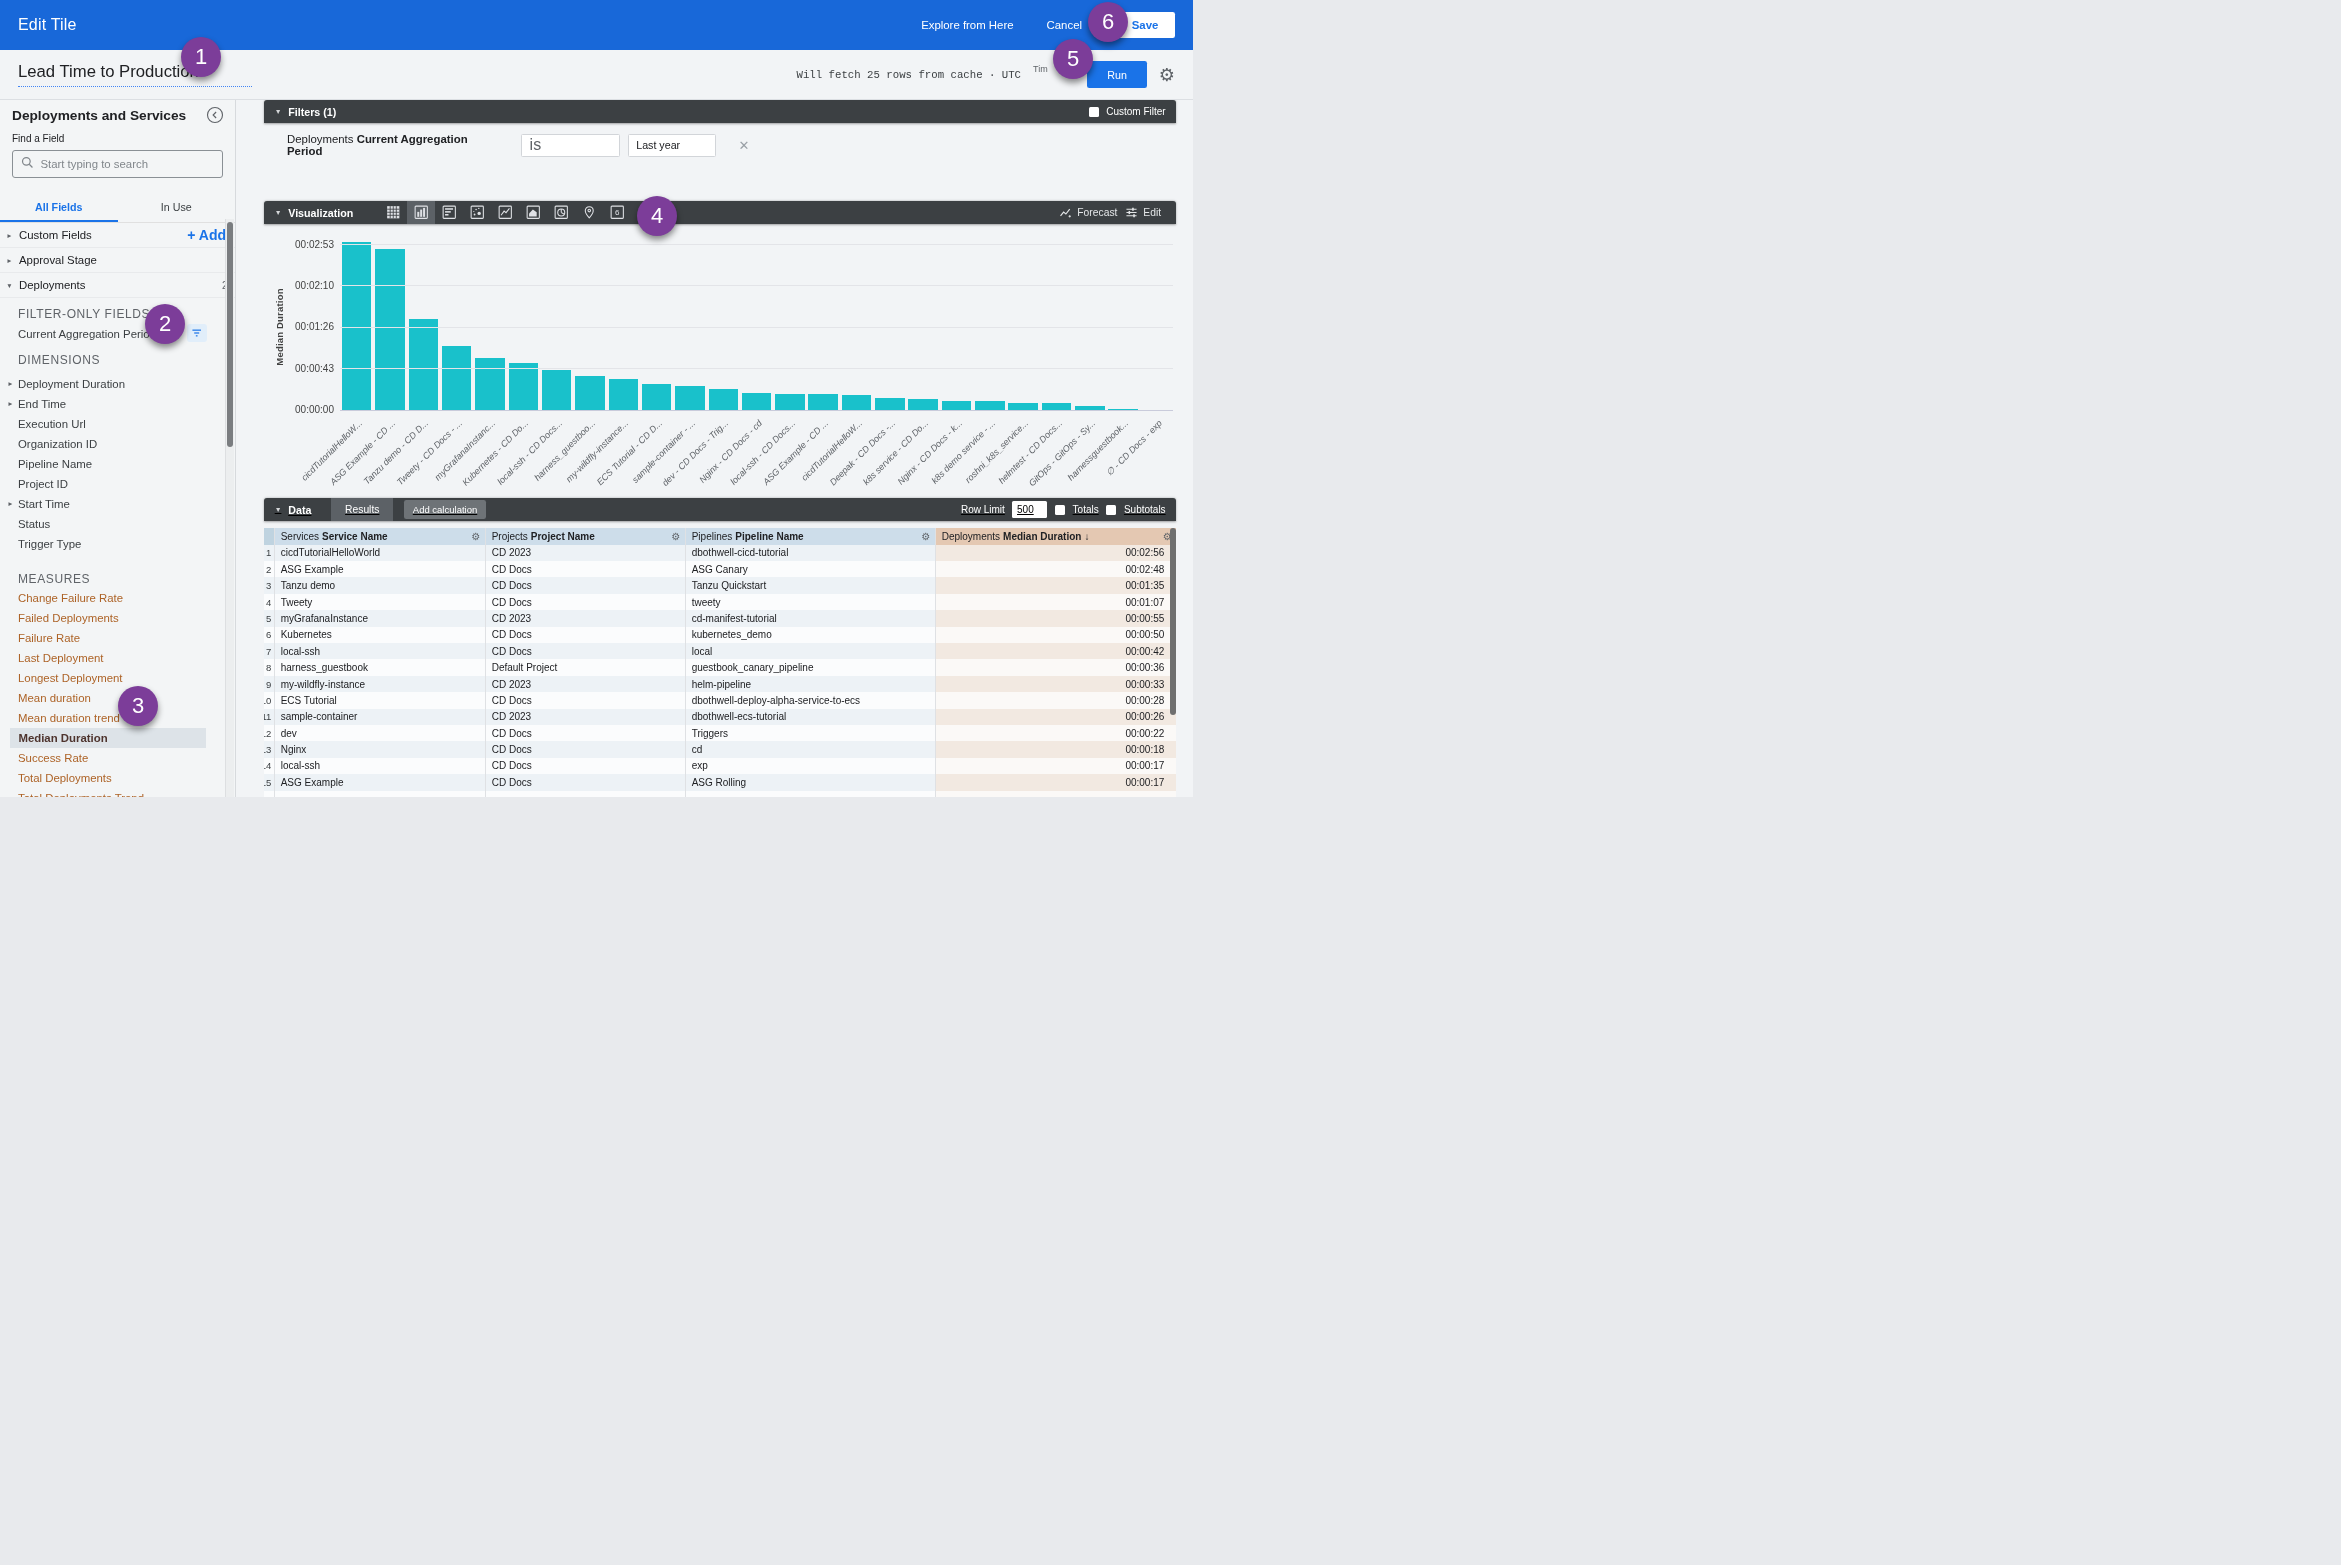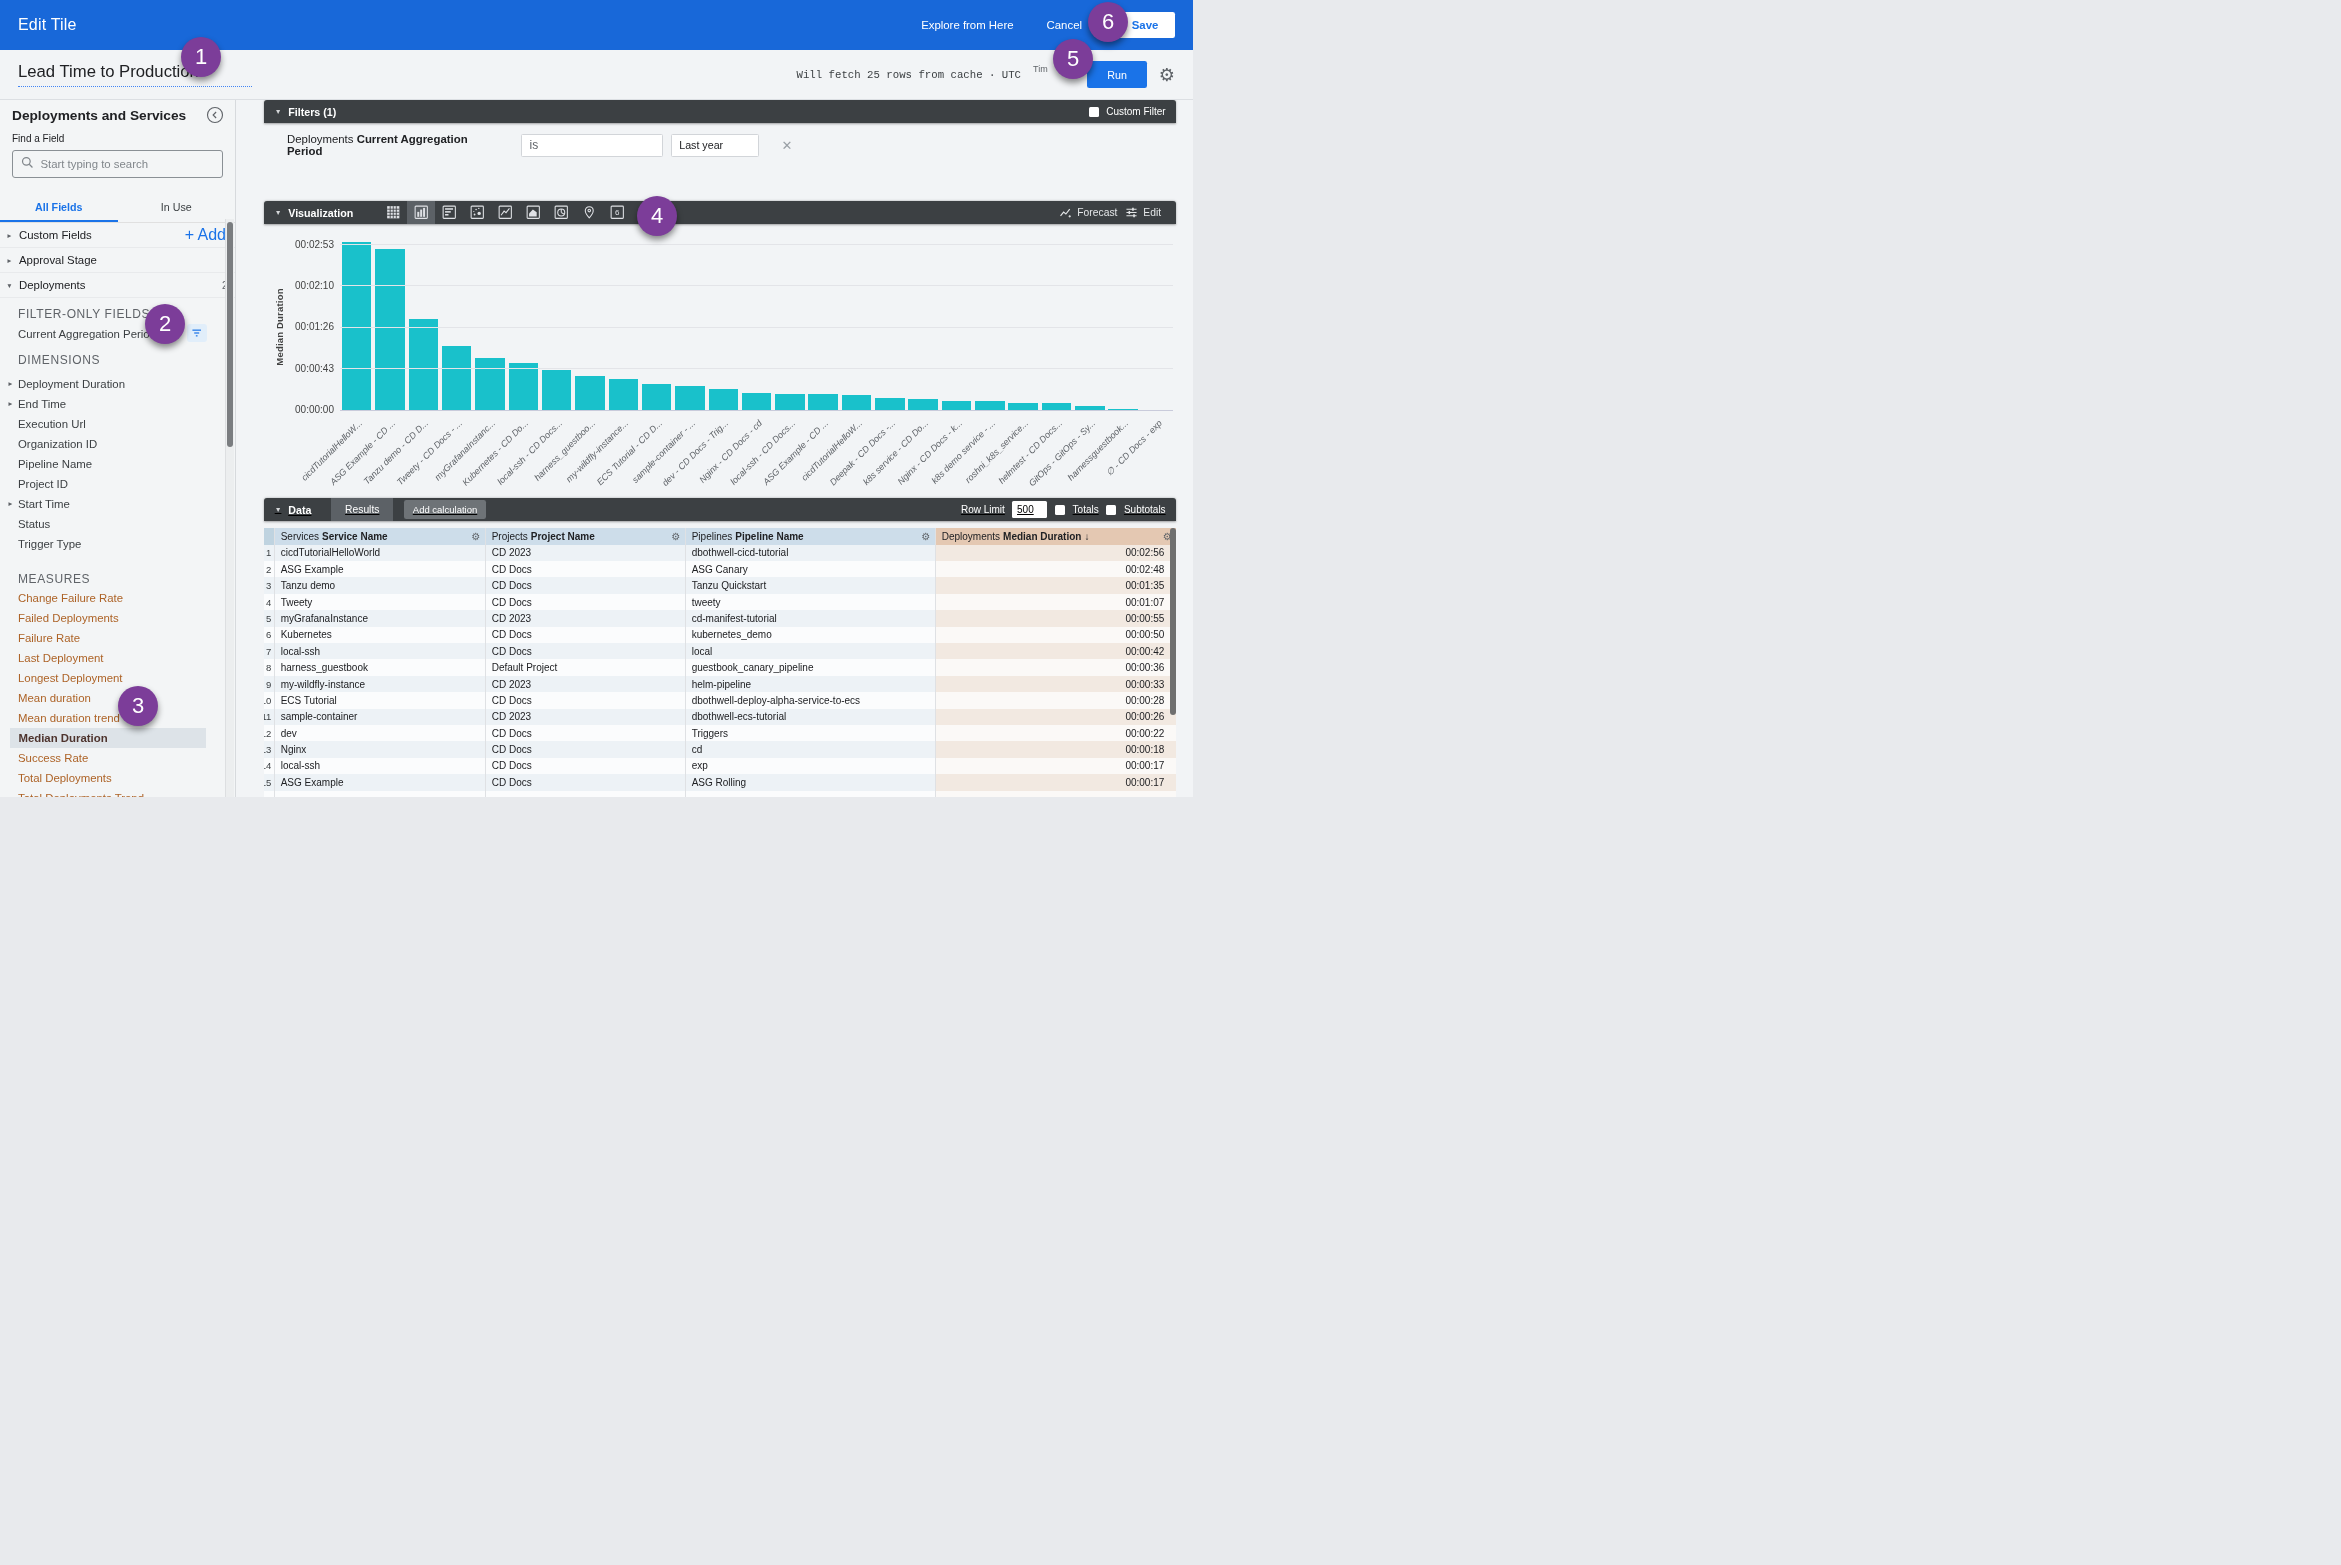--- a/index.html
+++ b/index.html
@@ -40,21 +40,21 @@
   .search-box input { border:none; outline:none; background:transparent; font-size:11.4px;
                       color:#202124; width:100%; font-family:"Liberation Sans",sans-serif; }
   .search-box input::placeholder { color:#80868b; }
   .sb-tabs { display:flex; margin-top:15px; border-bottom:0.8px solid #e0e0e0; }
   .sb-tab { flex:1; text-align:center; padding:8.4px 0 9px; font-size:10.7px; color:#3c4043; cursor:pointer; }
   .sb-tab.active { color:#1a73e8; font-weight:bold; border-bottom:2.3px solid #1a73e8; padding-bottom:6.8px; }
   .sb-group { height:25px; display:flex; align-items:center; padding:0 6px 0 7.6px;
               border-bottom:0.8px solid #e8eaec; font-size:11.4px; color:#202124; cursor:pointer; }
   .sb-group:last-of-type { border-bottom:none; }
   .arrow { width:11.4px; font-size:7.6px; color:#5f6368; flex:none; }
-  .sb-group .grp-action { margin-left:auto; color:#1a73e8; font-size:16px; font-weight:normal; padding-right:3px; }
+  .sb-group .grp-action { margin-left:auto; color:#1a73e8; font-size:14px; font-weight:bold; padding-right:3px; }
   .sb-group .grp-count { margin-left:auto; color:#5f6368; font-size:10px; padding-right:1.5px; }
   .sb-section { font-size:12px; font-weight:normal; color:#5f6368; letter-spacing:0.6px;
                 padding:9px 0 2.3px 18px; }
   .sb-section.measures-h { padding-top:18px; }
   .sb-item { height:20px; display:flex; align-items:center; padding-left:18px; font-size:11.4px;
              color:#3c4043; position:relative; cursor:pointer; }
   .sb-item .arrow { position:absolute; left:8.4px; width:auto; }
   .sb-item.measure { color:#ad6327; }
   .sb-item.selected { background:#dde3e8; margin:0 29px 0 10px; padding-left:8.4px;
                       font-weight:bold; color:#4e342e; }
@@ -74,22 +74,22 @@
   .bar-label { font-size:10.7px; font-weight:bold; }
   .bar-right { margin-left:auto; display:flex; align-items:center; gap:7.6px; }
   .chk { width:10px; height:10px; background:#fff; border-radius:1.5px; flex:none; cursor:pointer; }
   .chk-label { font-size:10px; color:#fff; }
 
   
   .filters-sec { top:100px; }
   .filter-row { display:flex; align-items:center; padding:10px 0 0 23px; }
   .filter-field { font-size:11.4px; color:#202124; width:213px; }
   .filter-field b { font-weight:bold; }
-  .op-box { width:142px; height:23px; background:#fff; border:0.8px solid #d2d5d9; border-radius:1.5px;
-            font-size:12px; color:#5f6368; display:flex; align-items:center; padding:0 7.6px;
+  .op-box { width:99px; height:23px; background:#fff; border:0.8px solid #d2d5d9; border-radius:1.5px;
+            font-size:16px; color:#5f6368; display:flex; align-items:center; padding:0 7.6px;
             margin-left:21px; cursor:pointer; }
   .val-box { width:88px; height:23px; background:#fff; border:0.8px solid #d2d5d9; border-radius:1.5px;
              font-size:10.7px; color:#202124; display:flex; align-items:center; padding:0 7.6px;
              margin-left:7.6px; cursor:text; }
   .x-icon { margin-left:23px; color:#9aa0a6; font-size:13px; cursor:pointer; }
 
   
   .viz-sec { top:201px; }
   .viz-icons { display:flex; align-items:stretch; height:23px; margin-left:26px; }
   .viz-icon { width:28px; display:flex; align-items:center; justify-content:center; cursor:pointer; }

